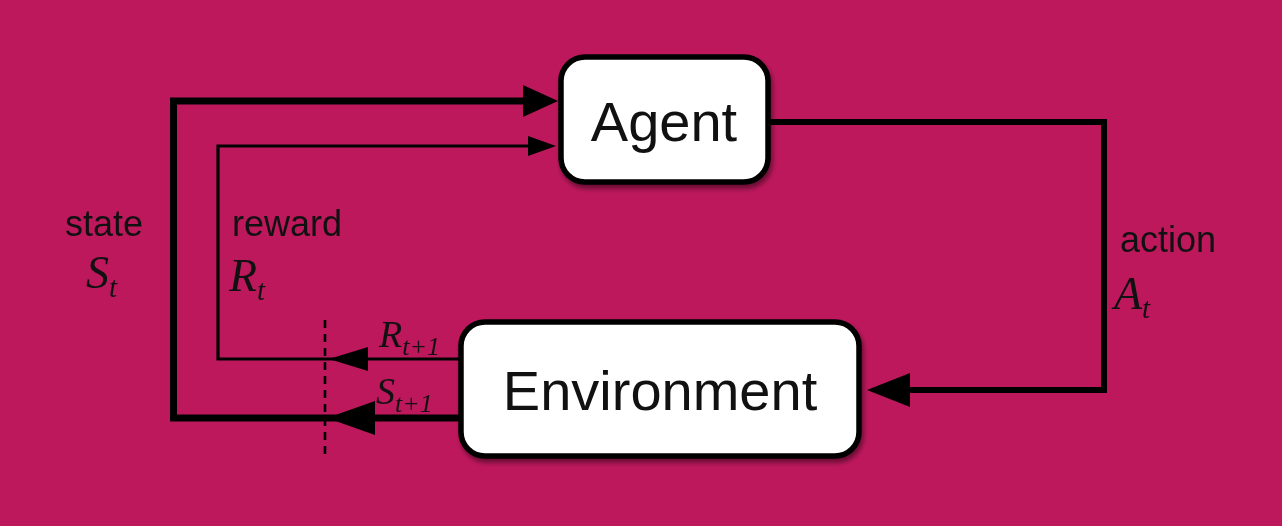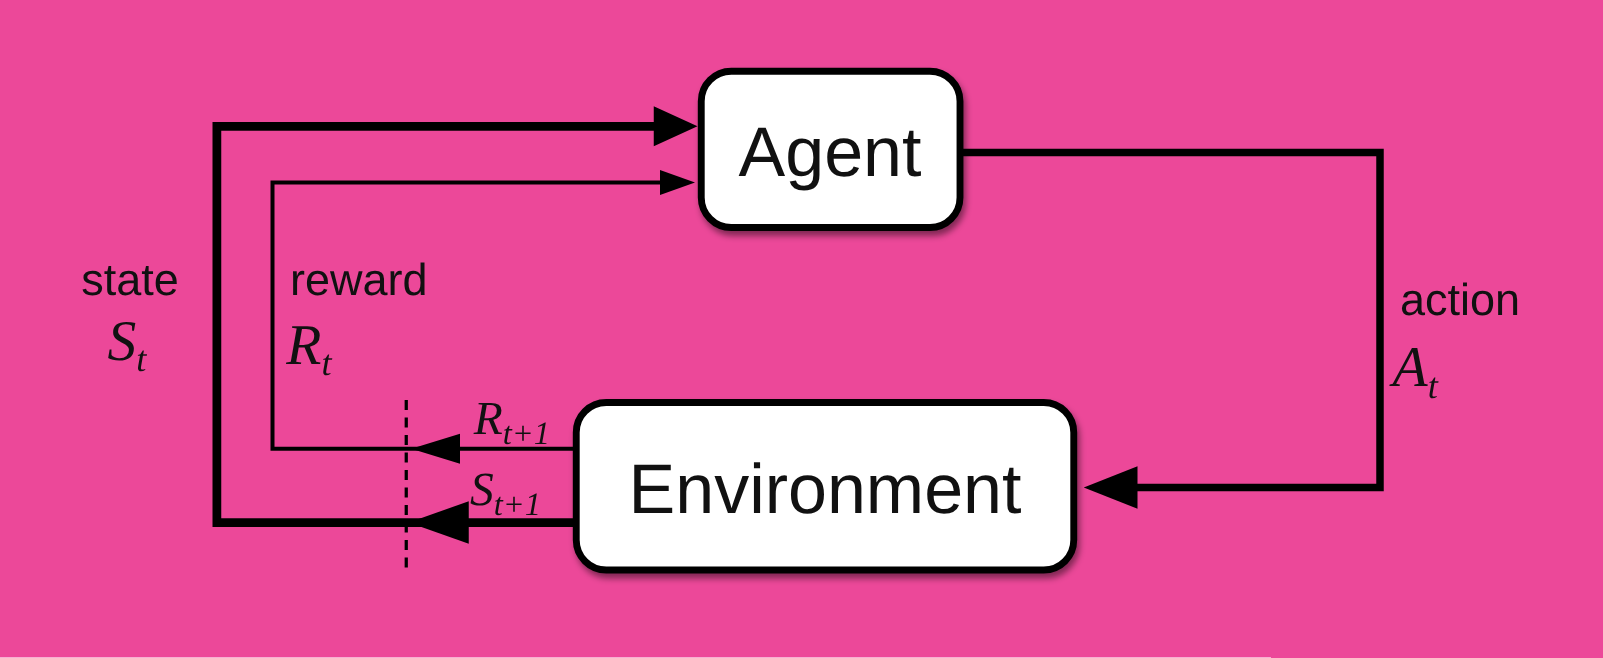--- a/index.html
+++ b/index.html
@@ -8,21 +8,21 @@
     padding: 0;
     background: #ffffff;
     width: 1282px;
     height: 526px;
     overflow: hidden;
   }
   .stage {
     position: relative;
     width: 1282px;
     height: 526px;
-    background: #ec4899;
+    background: #be185d;
   }
   svg { display: block; }
 
   .node-box {
     fill: #ffffff;
     stroke: #000000;
     stroke-width: 5.5;
     filter: url(#boxShadow);
   }
   .flow { fill: none; stroke: #000000; }

